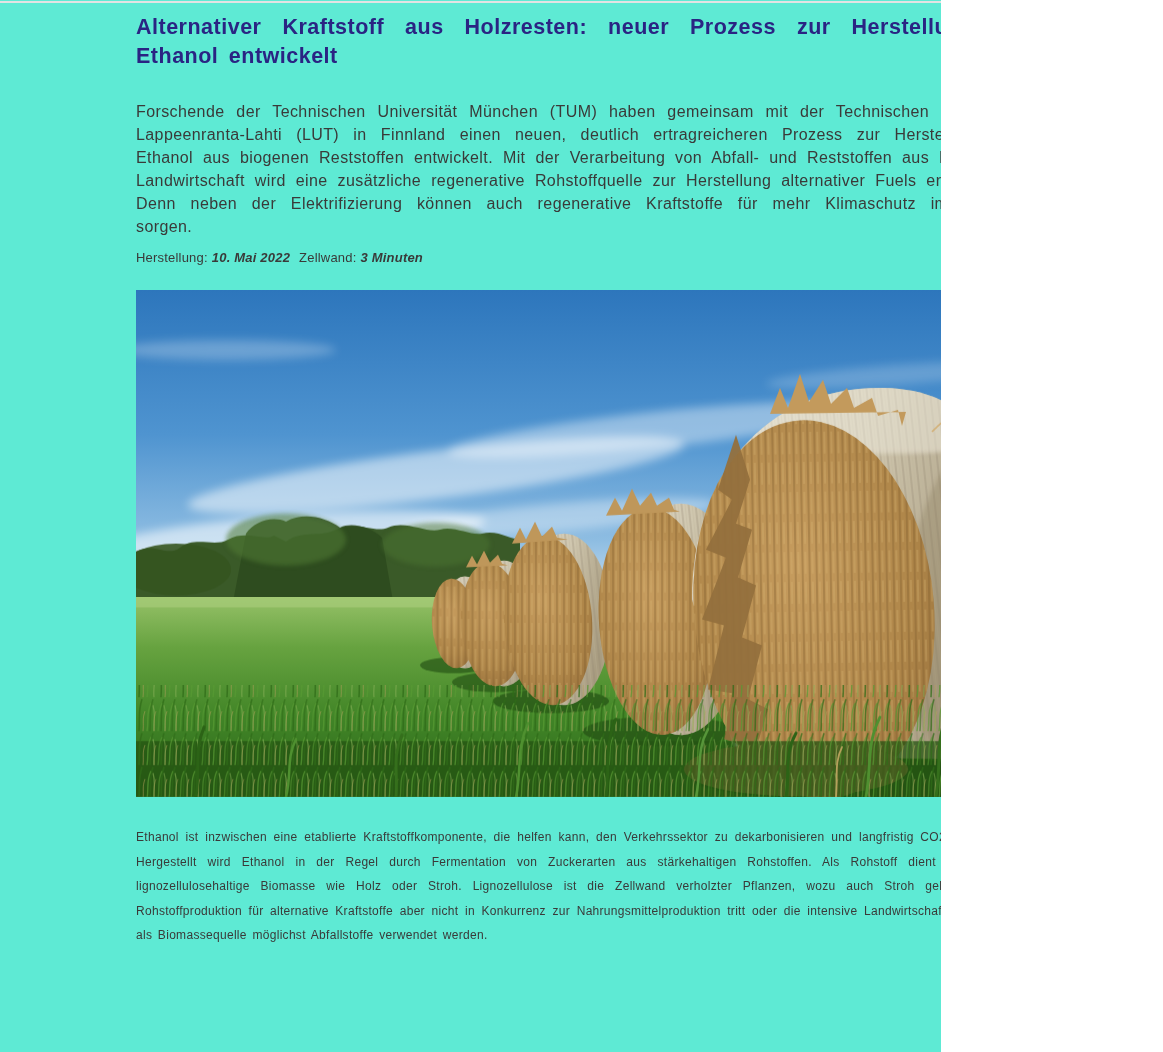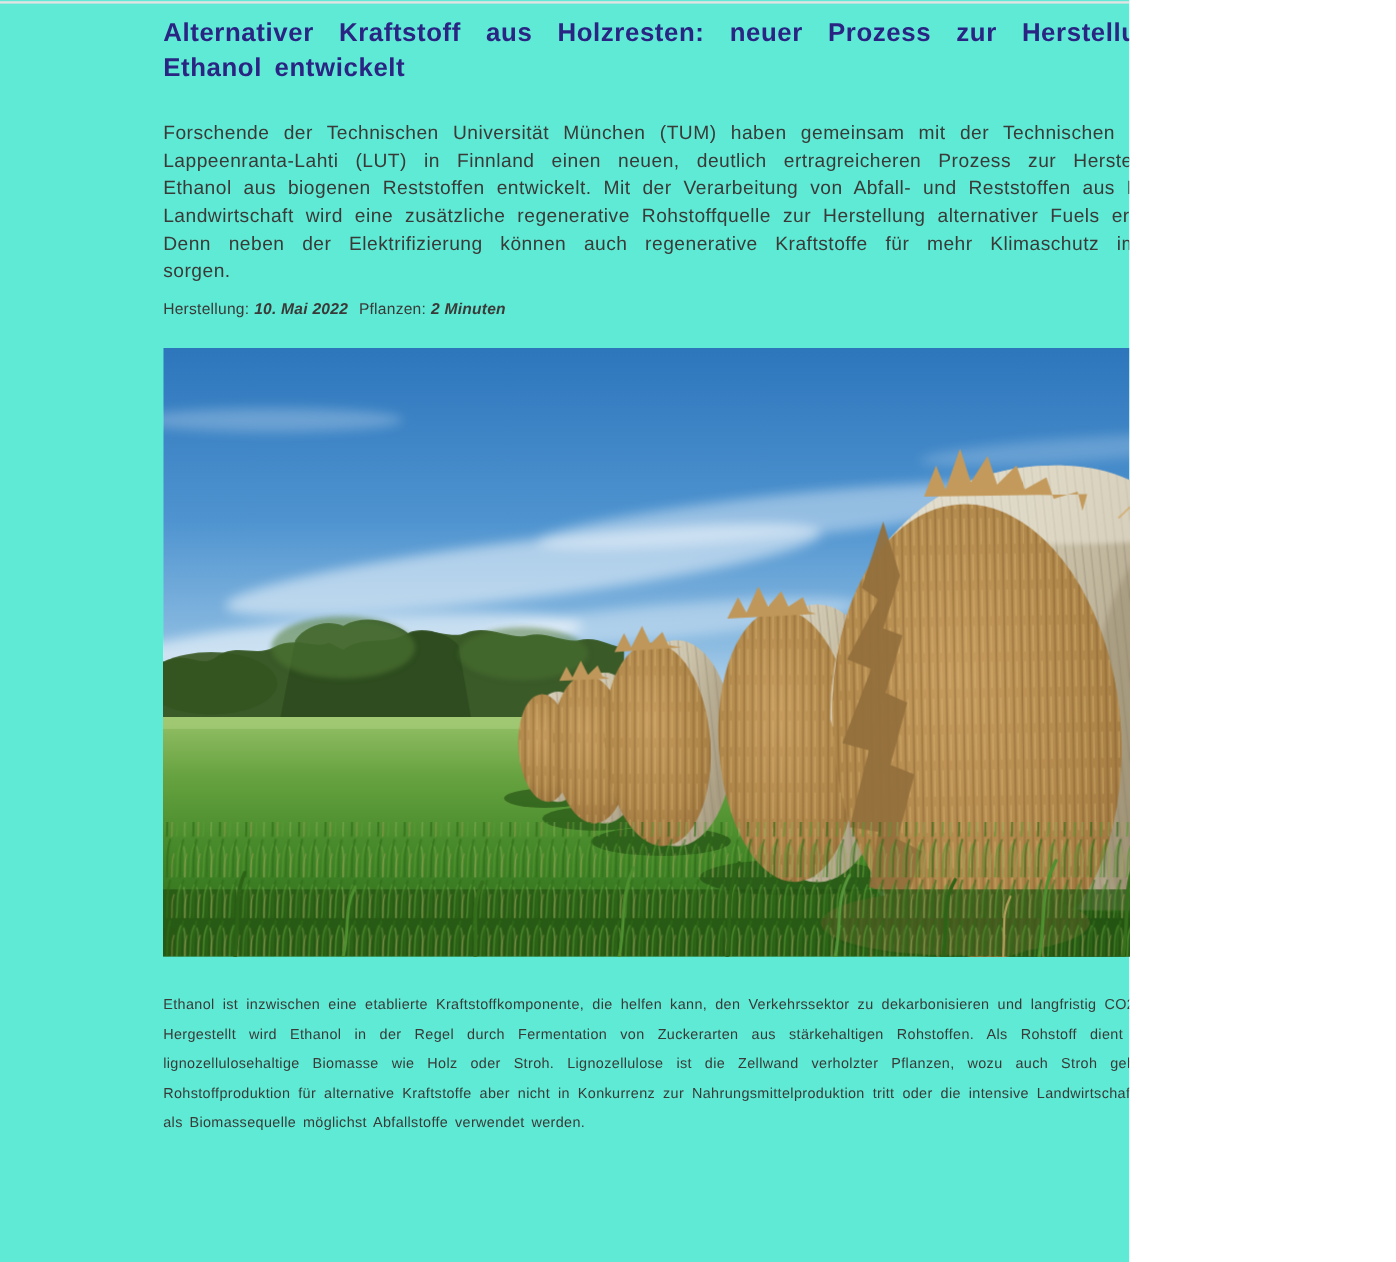--- a/index.html
+++ b/index.html
@@ -80,21 +80,21 @@
 
 <div class="page">
   <div class="top-line"></div>
 
   <article class="article">
 
     <h1 class="title">Alternativer Kraftstoff aus Holzresten: neuer Prozess zur Herstellung von Ethanol entwickelt</h1>
 
     <p class="lead">Forschende der Technischen Universität München (TUM) haben gemeinsam mit der Technischen Universität Lappeenranta-Lahti (LUT) in Finnland einen neuen, deutlich ertragreicheren Prozess zur Herstellung von Ethanol aus biogenen Reststoffen entwickelt. Mit der Verarbeitung von Abfall- und Reststoffen aus Forst- und Landwirtschaft wird eine zusätzliche regenerative Rohstoffquelle zur Herstellung alternativer Fuels erschlossen. Denn neben der Elektrifizierung können auch regenerative Kraftstoffe für mehr Klimaschutz im Verkehr sorgen.</p>
 
-    <p class="meta"><span class="m-label">Herstellung:</span><strong>10. Mai 2022</strong><span class="m-label m-gap">Pflanzen:</span><strong>2 Minuten</strong></p>
+    <p class="meta"><span class="m-label">Herstellung:</span><strong>10. Mai 2022</strong><span class="m-label m-gap">Zellwand:</span><strong>3 Minuten</strong></p>
 
     <figure class="photo">
       <svg viewBox="0 0 900 508" width="900" height="507" preserveAspectRatio="none" role="img">
         <defs>
           <linearGradient id="sky" x1="0" y1="0" x2="0" y2="1">
             <stop offset="0" stop-color="#2d76bc"></stop>
             <stop offset="0.45" stop-color="#4f94d0"></stop>
             <stop offset="0.78" stop-color="#8ebde2"></stop>
             <stop offset="1" stop-color="#d6e7f4"></stop>
           </linearGradient>

